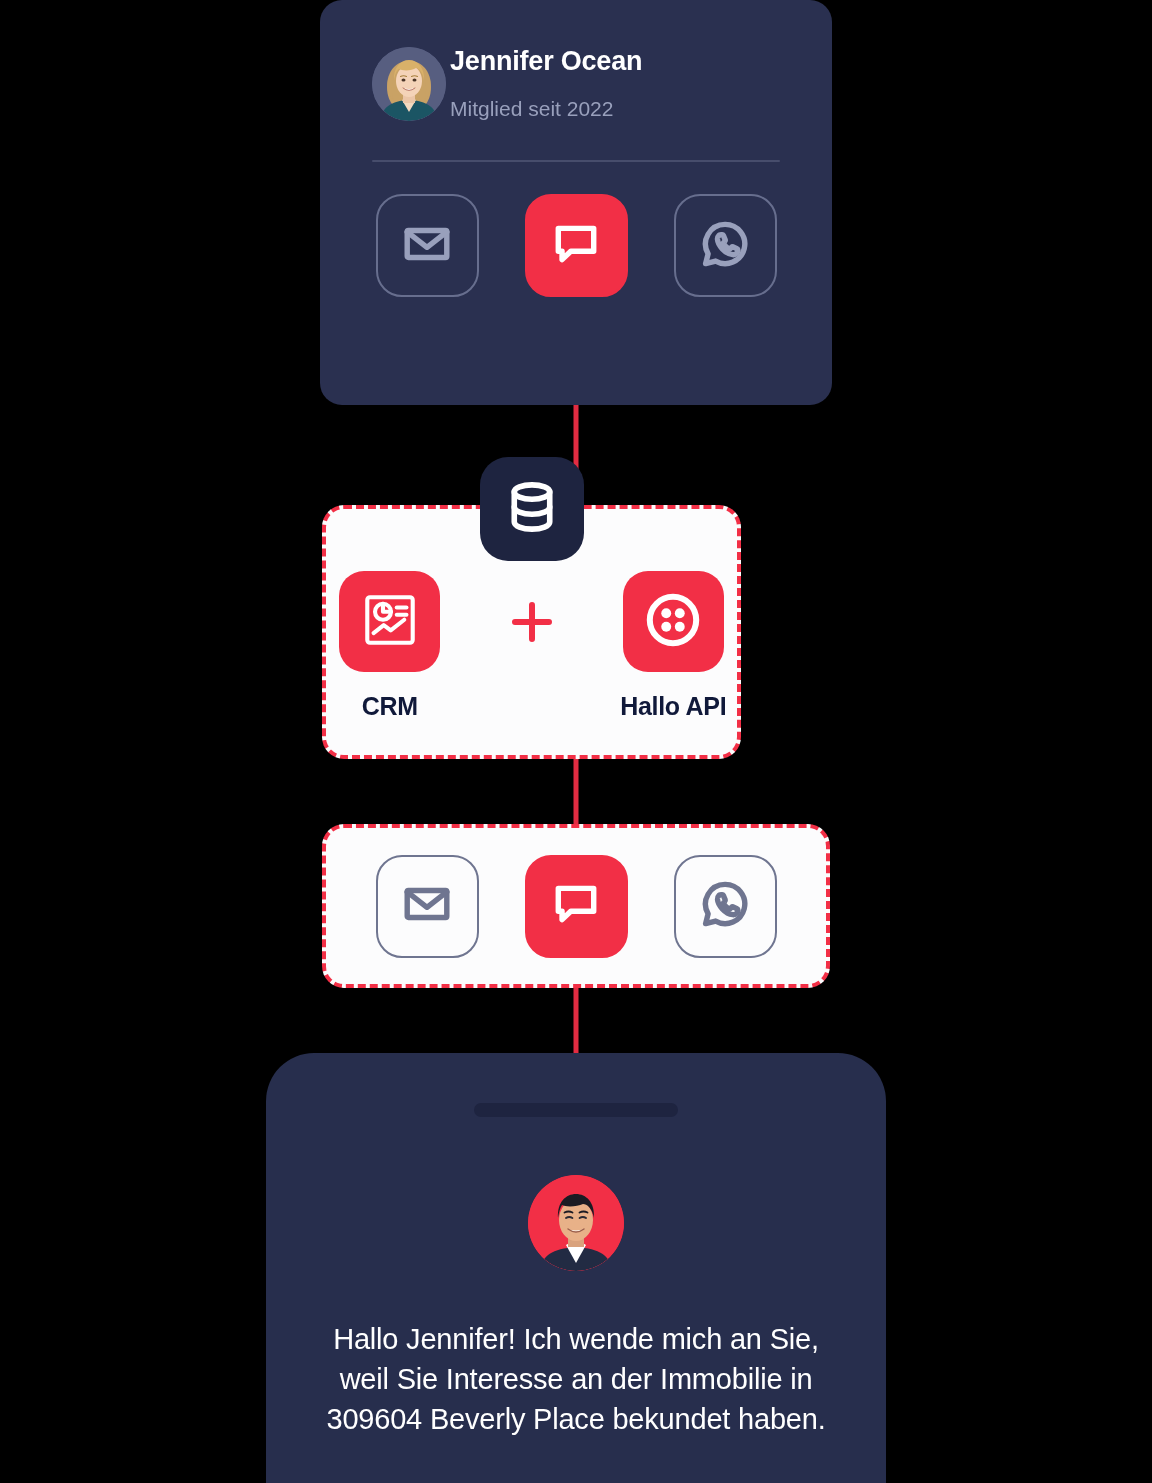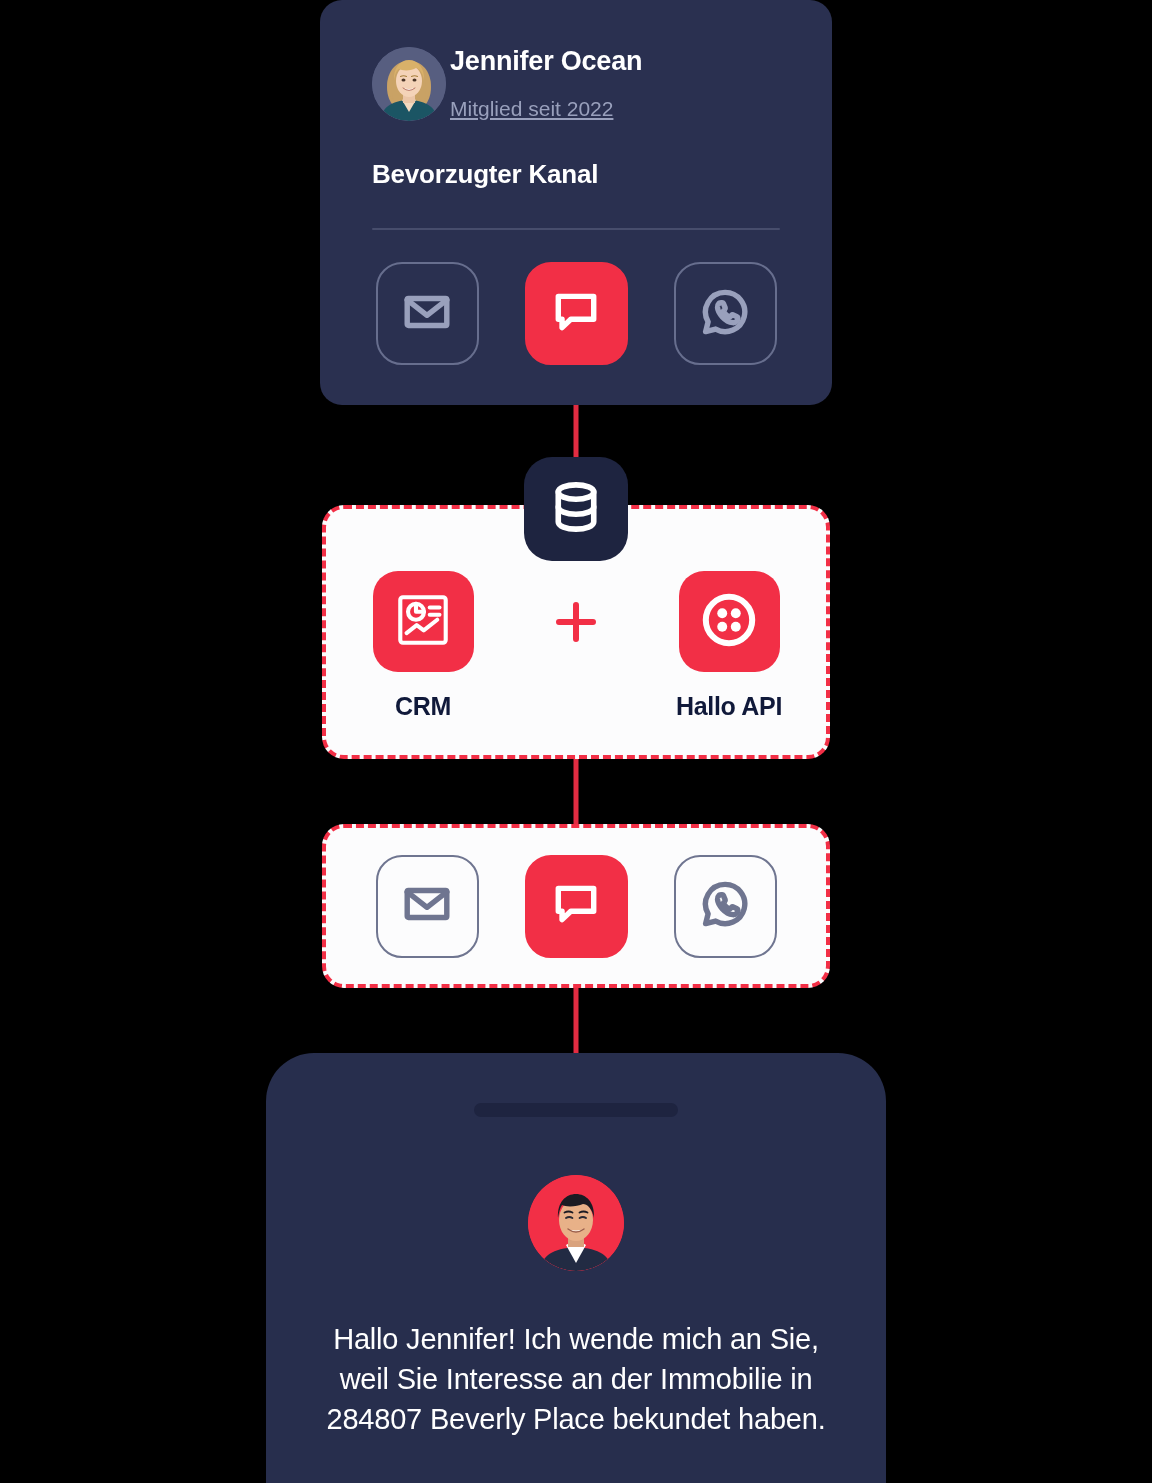--- a/index.html
+++ b/index.html
@@ -67,21 +67,20 @@
     font-weight: bold;
     color: #FFFFFF;
     line-height: 1.15;
     letter-spacing: -0.2px;
   }
   .profile-sub {
     font-size: 21px;
     color: #99A0BC;
     line-height: 1.3;
     margin-top: 18px;
-    text-decoration: underline;
   }
 
   .section-title {
     margin-top: 37px;
     font-size: 26px;
     font-weight: bold;
     color: #FFFFFF;
     letter-spacing: -0.2px;
   }
 
@@ -135,21 +134,21 @@
     stroke-width: 2.6;
     stroke-linecap: round;
     stroke-linejoin: round;
   }
 
   
   .integration-card {
     position: absolute;
     left: 322px;
     top: 505px;
-    width: 508px;
+    width: 419px;
     height: 254px;
     background: #FCFCFD;
     border-radius: 22px;
     border: 4px dashed #F22F46;
     z-index: 2;
   }
 
   .db-badge {
     position: absolute;
     left: 50%;
@@ -315,21 +314,20 @@
             <path d="M31 41q6 5 12 0" stroke="#B5705E" stroke-width="1" fill="none" stroke-linecap="round"></path>
           </g>
         </svg>
       </div>
       <div>
         <div class="profile-name">Jennifer Ocean</div>
         <div class="profile-sub">Mitglied seit 2022</div>
       </div>
     </div>
 
-    <div class="section-title">Bevorzugter Kanal</div>
 
     <div class="divider"></div>
 
     <div class="channel-row">
 
       <div class="channel-tile idle">
         <span>
           <svg viewBox="0 0 24 24" xmlns="http://www.w3.org/2000/svg" aria-hidden="true">
             <rect x="2.5" y="5.5" width="19" height="13" rx="0.6"></rect>
             <path d="M2.5 6.2 12 13.6 21.5 6.2"></path>
@@ -471,16 +469,16 @@
 
           <path d="M36.5 37.5q4-2 8 0" stroke="#1B1B23" stroke-width="1.8" fill="none" stroke-linecap="round"></path>
           <path d="M51.5 37.5q4-2 8 0" stroke="#1B1B23" stroke-width="1.8" fill="none" stroke-linecap="round"></path>
 
           <path d="M40 54q8 6 16 0 -8 3-16 0z" fill="#FFFFFF"></path>
           <path d="M40 54q8 6 16 0" stroke="#9B5F4B" stroke-width="1.4" fill="none" stroke-linecap="round"></path>
         </g>
       </svg>
     </div>
 
-    <div class="phone-message">Hallo Jennifer! Ich wende mich an Sie, weil Sie Interesse an der Immobilie in 284807 Beverly Place bekundet haben.</div>
+    <div class="phone-message">Hallo Jennifer! Ich wende mich an Sie, weil Sie Interesse an der Immobilie in 309604 Beverly Place bekundet haben.</div>
   </div>
 
 </div>
 
 </body></html>

